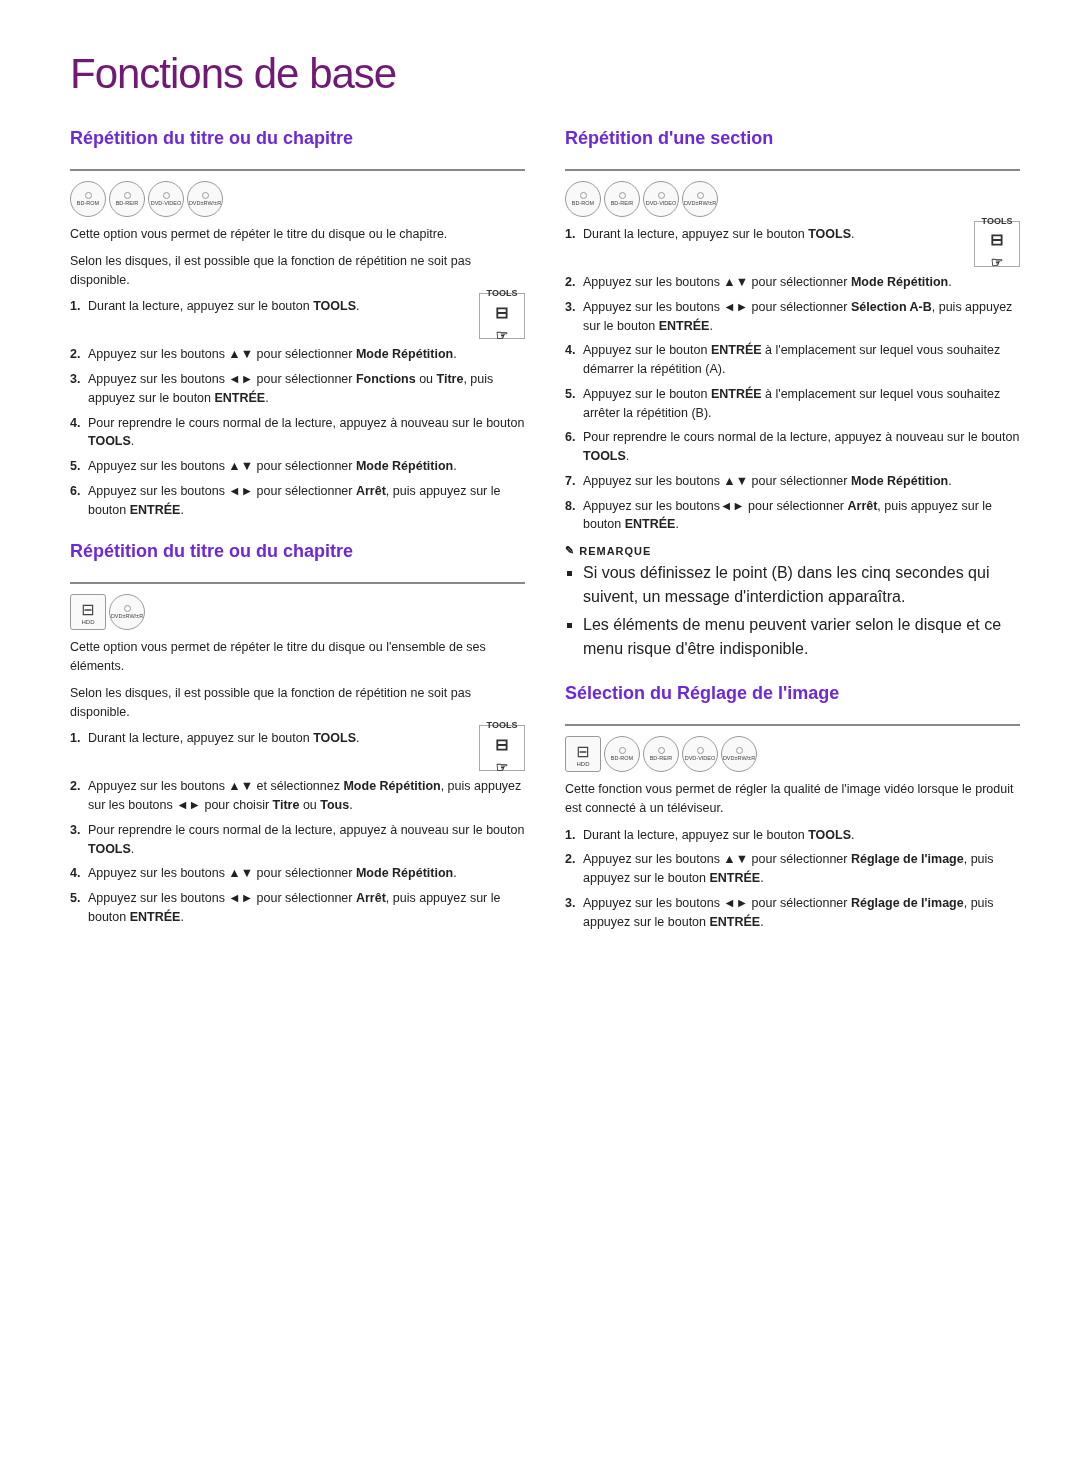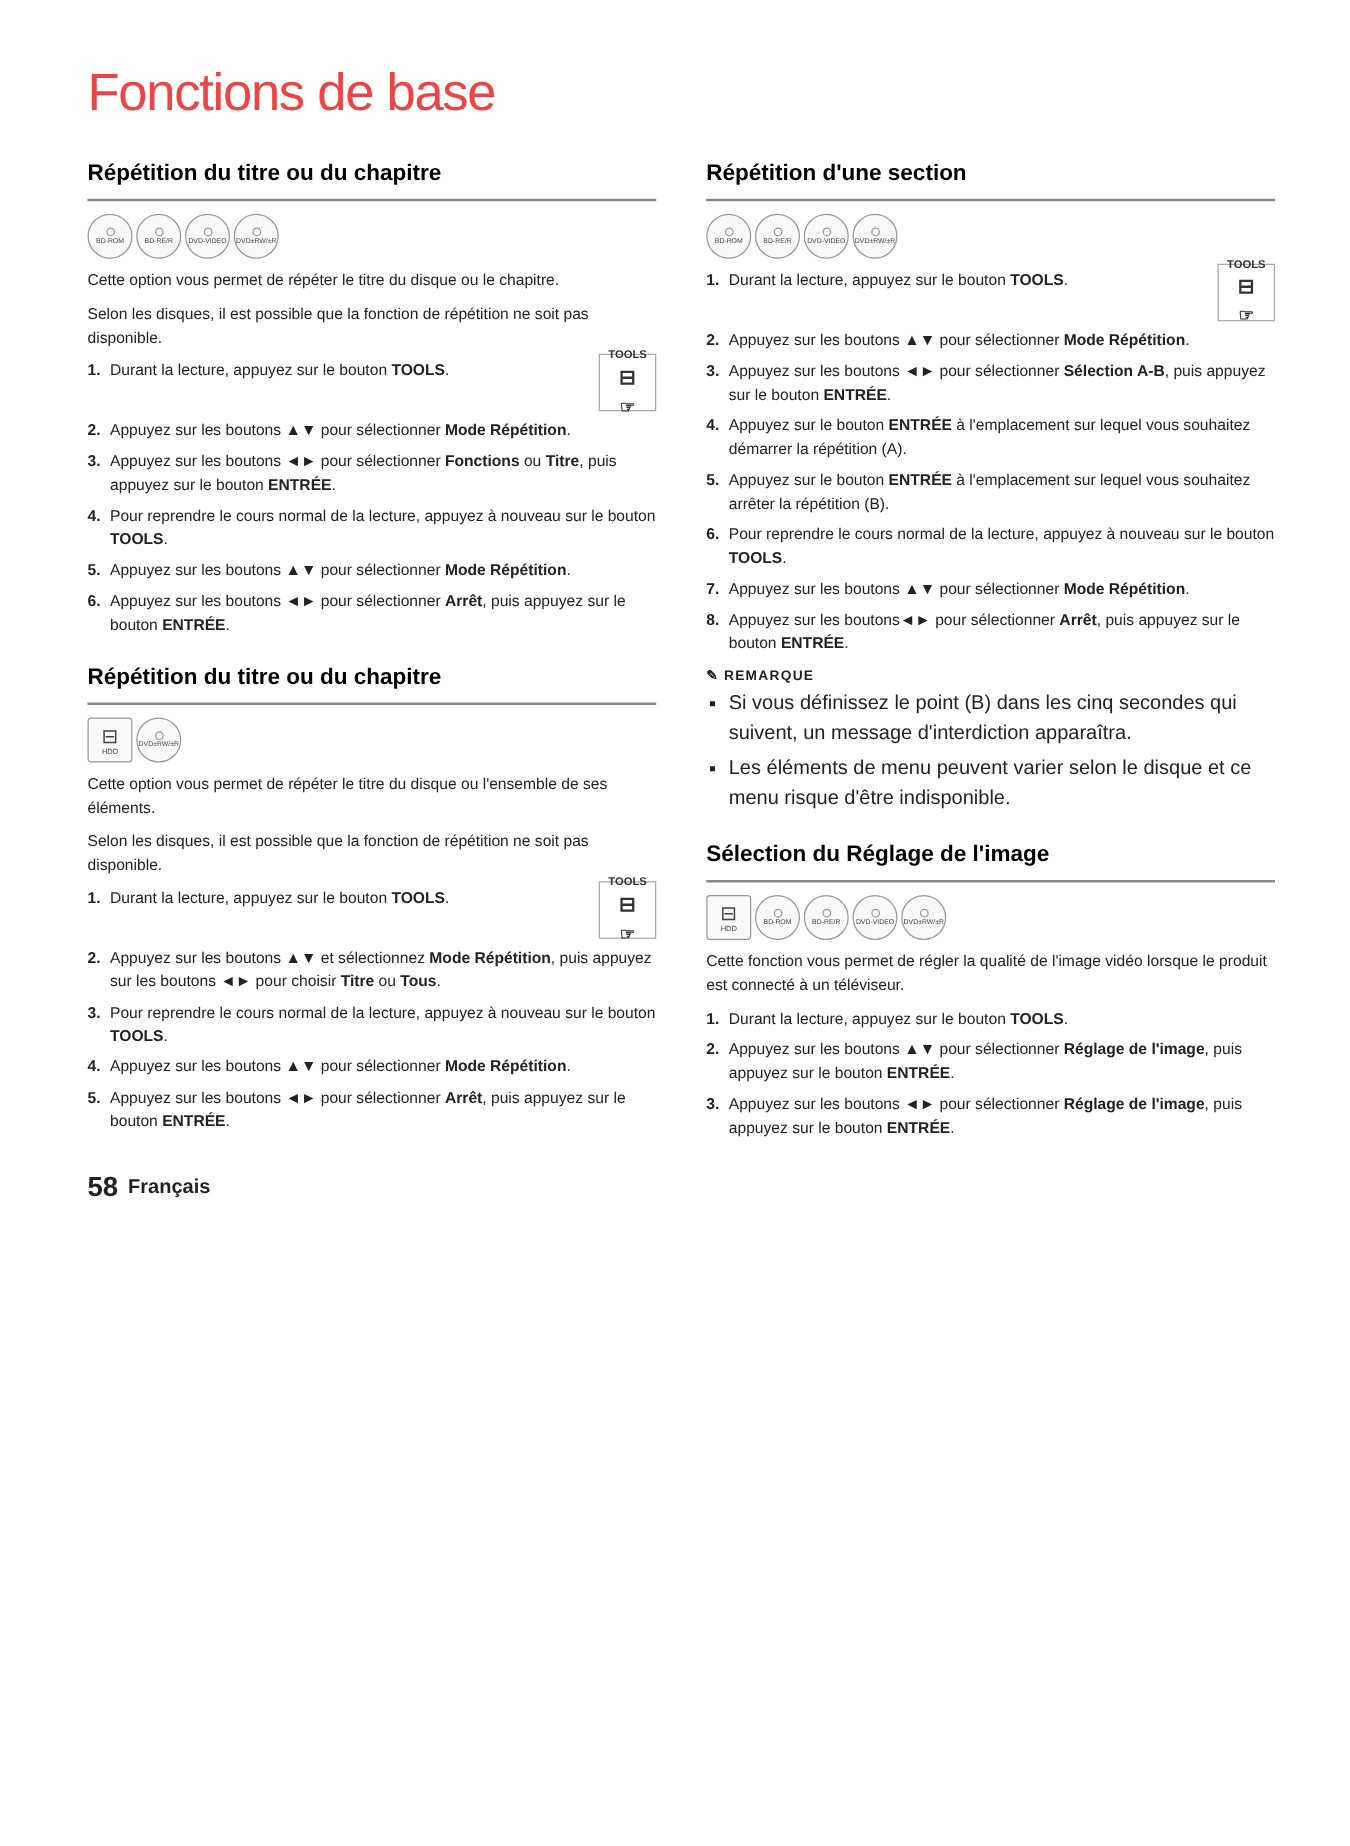--- a/index.html
+++ b/index.html
@@ -8,40 +8,40 @@
       font-family: Arial, Helvetica, sans-serif;
       font-size: 13px;
       color: #222;
       width: 1080px;
       min-height: 1477px;
       padding: 50px 60px 50px 70px;
     }
     .page-title {
       font-size: 42px;
       font-weight: 300;
-      color: #ef4444;
+      color: #701a75;
       margin-bottom: 30px;
       letter-spacing: -1px;
     }
     .two-col {
       display: flex;
       gap: 40px;
     }
     .col-left {
       flex: 1;
     }
     .col-right {
       flex: 1;
     }
     .section-title {
       font-size: 18px;
       font-weight: bold;
-      color: #000000;
+      color: #6d28d9;
       border-bottom: 2px solid #888;
-      padding-bottom: 10px;
+      padding-bottom: 20px;
       margin-bottom: 10px;
     }
     .body-text {
       font-size: 12.5px;
       line-height: 1.5;
       margin-bottom: 8px;
     }
     .numbered-list {
       list-style: none;
       padding: 0;
@@ -268,24 +268,20 @@
           <span class="num">4.</span>
           <span class="content">Appuyez sur les boutons ▲▼ pour sélectionner <b>Mode Répétition</b>.</span>
         </li>
         <li>
           <span class="num">5.</span>
           <span class="content">Appuyez sur les boutons ◄► pour sélectionner <b>Arrêt</b>, puis appuyez sur le bouton <b>ENTRÉE</b>.</span>
         </li>
       </ol>
     </div>
 
-    <div class="footer-page">
-      <span class="page-num">58</span>
-      <span>Français</span>
-    </div>
   </div>
 
   <div class="col-right">
 
     <div class="section-block">
       <div class="section-title">Répétition d'une section</div>
 
       <div class="disc-icons-row">
         <div class="disc-badge">
           <div class="inner-ring"></div>

